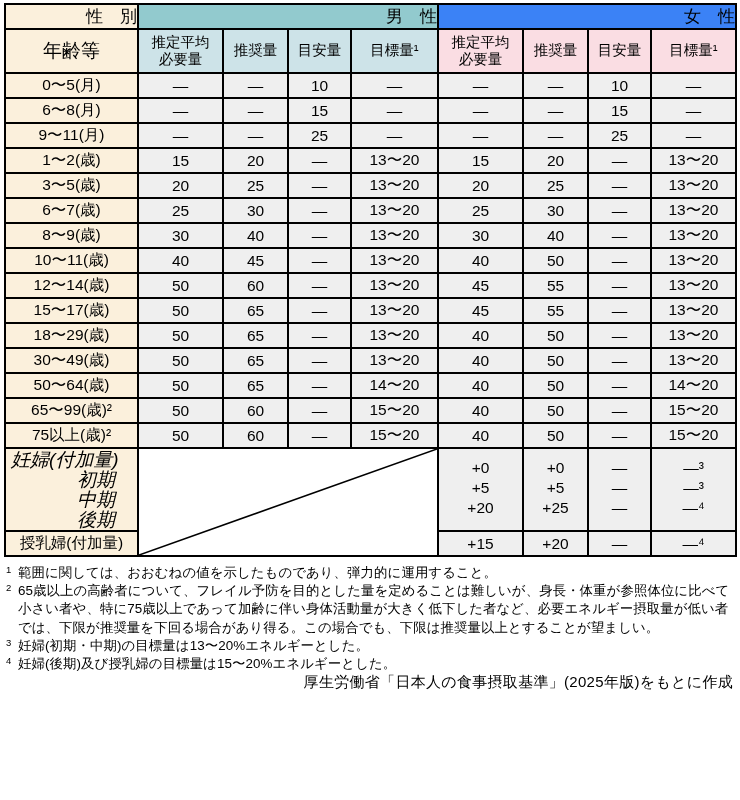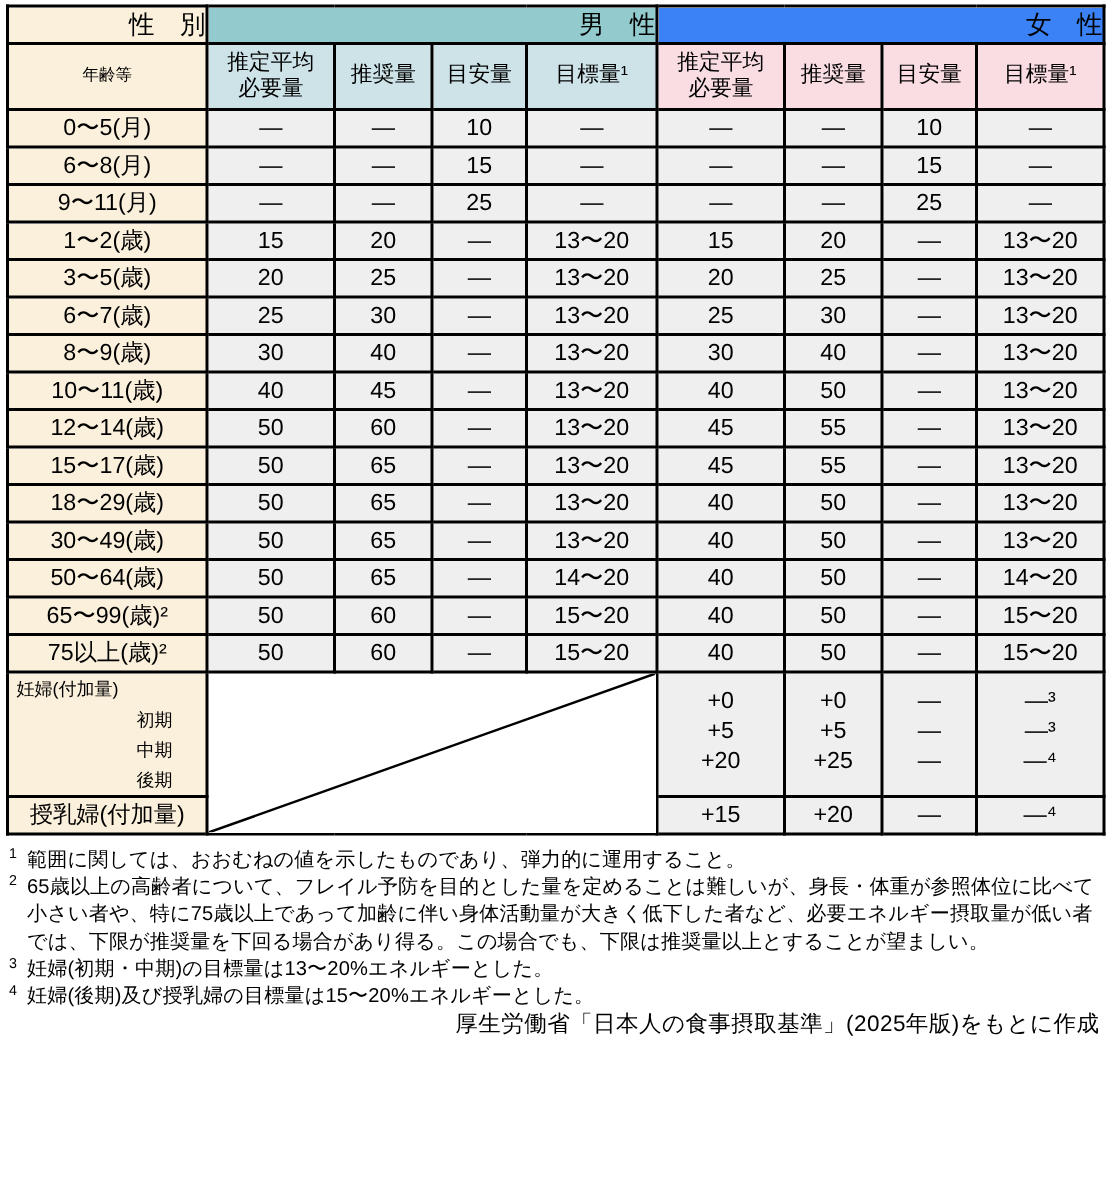--- a/index.html
+++ b/index.html
@@ -16,35 +16,35 @@
   table.dri td{
     border:2px solid #000;text-align:center;vertical-align:middle;
     padding:0;overflow:hidden;
   }
   col.c-age{width:133px;}
   col.c-ear{width:85px;}  col.c-rda{width:65px;}  col.c-ai{width:63px;}  col.c-dg{width:87px;}
   col.c-ear2{width:85px;} col.c-rda2{width:65px;} col.c-ai2{width:63px;} col.c-dg2{width:85px;}
 
   tr.h1 td{height:22px;font-size:17px;text-align:right;}
   tr.h2 td{height:42px;font-size:14.5px;line-height:1.2;}
-  tr.h2 td.lbl{font-size:11px;}
+  tr.h2 td.lbl{font-size:19px;}
   tbody td{height:23px;font-size:15.5px;}
 
   .lbl{background:#fbf0dc;}
   .mh{background:#92cace;}
   .fh{background:#3b82f6;}
   .ms{background:#cde3e8;}
   .fs{background:#fadde3;}
   .num{background:#efefef;}
   .pre{white-space:pre-line;}
 
   
   tr.preg-row td{height:80px;}
   tr.lact-row td{height:23px;}
-  td.preg-lbl{vertical-align:top;font-size:12px;}
+  td.preg-lbl{vertical-align:top;font-size:19px;font-style:italic;}
   td.preg-lbl .pl-main{text-align:left;padding:0 0 0 5px;line-height:21px;}
   td.preg-lbl .pl-sub{text-align:right;padding-right:22px;line-height:20px;padding-left:25px;}
   td.diag{background:#ffffff;position:relative;padding:0;}
   td.diag svg{position:absolute;left:0;top:0;width:100%;height:100%;display:block;}
   td.stacked{vertical-align:bottom;}
   td.stacked .stack{white-space:pre-line;line-height:20px;padding-bottom:4px;}
   td.left{text-align:left;padding-left:5px;}
 
   
   .fns{margin:7px 0 0 1px;font-size:13.4px;line-height:1.36;color:#000;width:733px;}

